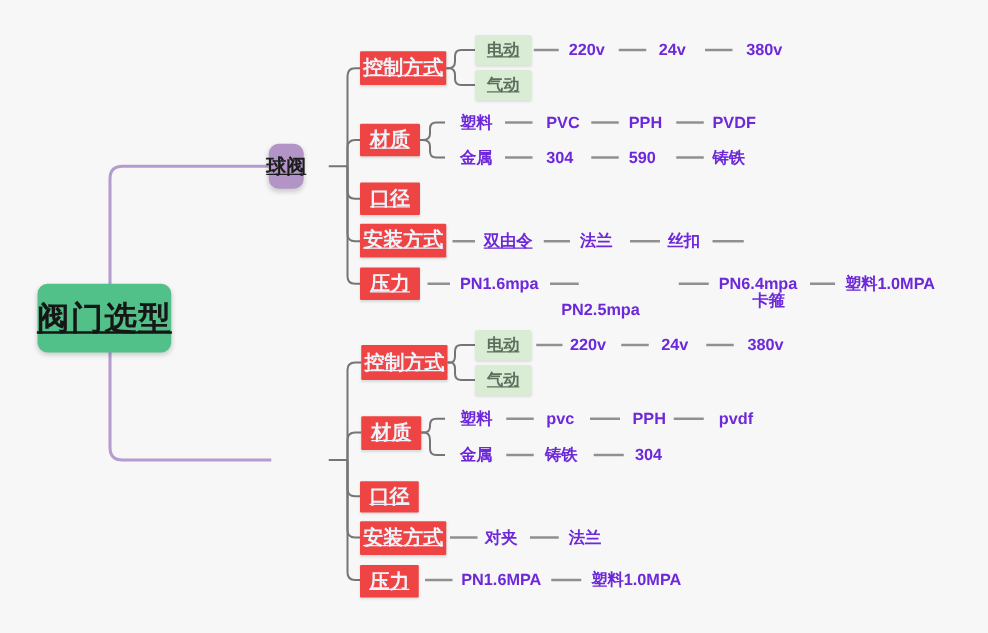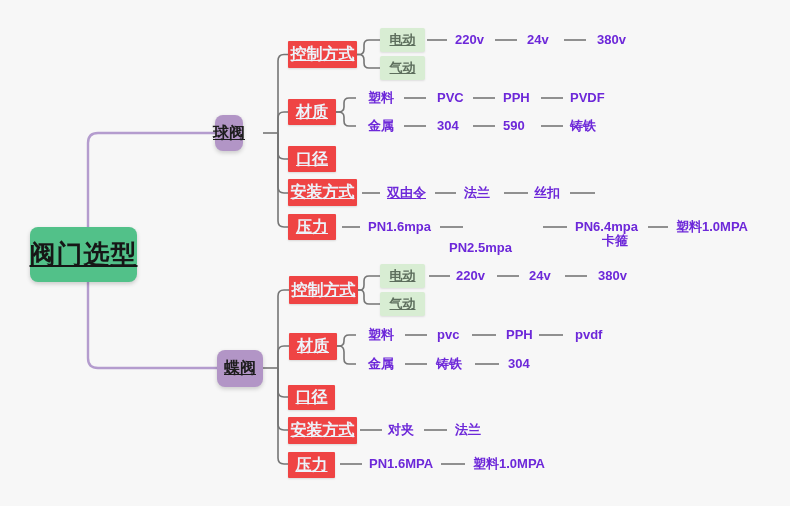--- a/index.html
+++ b/index.html
@@ -154,21 +154,20 @@
   <div class="leaf" style="left:464px;top:184px;">法兰</div>
   <div class="leaf" style="left:534px;top:184px;text-align:right;">丝扣</div>
   <div class="leaf" style="left:602px;top:184px;margin-top:48px;">卡箍</div>
 
   <div class="node cat" style="left:288px;top:214px;width:48px;height:26px;">压力</div>
   <div class="leaf" style="left:368px;top:218px;">PN1.6mpa</div>
   <div class="leaf" style="left:449px;top:218px;margin-top:21px;">PN2.5mpa</div>
   <div class="leaf" style="left:575px;top:218px;">PN6.4mpa</div>
   <div class="leaf" style="left:676px;top:218px;">塑料1.0MPA</div>
 
-  <div class="node branch" style="left:217px;top:350px;width:46px;height:37px;">蝶阀</div>
 
   <div class="node cat" style="left:289px;top:276px;width:69px;height:28px;">控制方式</div>
   <div class="node sub" style="left:380px;top:264px;width:45px;height:24px;">电动</div>
   <div class="node sub" style="left:380px;top:292px;width:45px;height:24px;">气动</div>
   <div class="leaf" style="left:456px;top:267px;">220v</div>
   <div class="leaf" style="left:529px;top:267px;">24v</div>
   <div class="leaf" style="left:598px;top:267px;">380v</div>
 
   <div class="node cat" style="left:289px;top:333px;width:48px;height:27px;">材质</div>
   <div class="leaf" style="left:368px;top:326px;">塑料</div>

